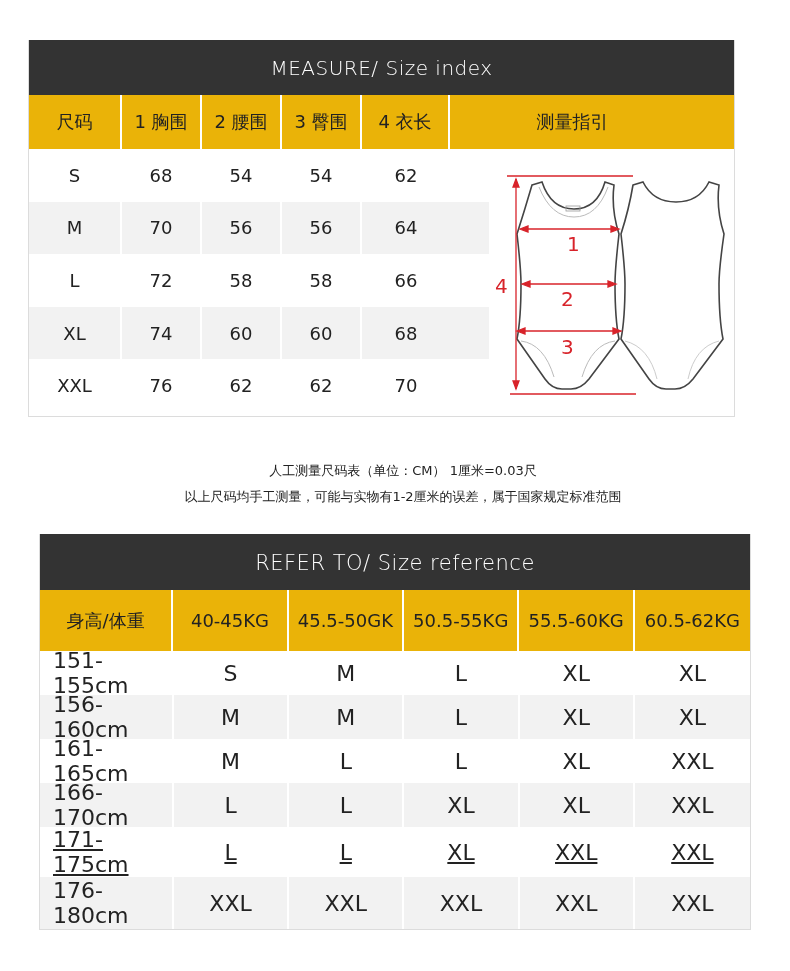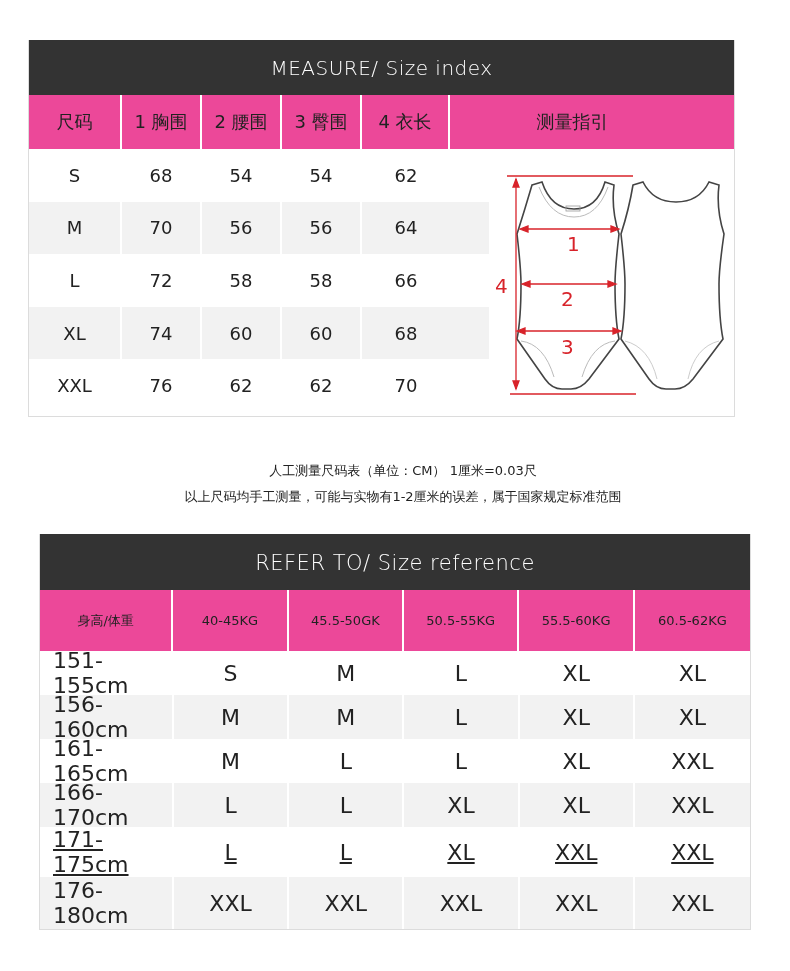--- a/index.html
+++ b/index.html
@@ -11,21 +11,21 @@
   .table1 {
     position: absolute; left: 28px; top: 40px; width: 707px;
     border: 1px solid #dcdcdc; border-top: none; box-sizing: border-box;
   }
   .banner {
     background: #333333; color: #ffffff; text-align: center;
     font-family: "DejaVu Sans", sans-serif; font-weight: 300;
     letter-spacing: 0.5px;
   }
   .t1-banner { height: 55px; line-height: 57px; font-size: 20px; }
-  .hdr-row { display: flex; background: #ec4899; height: 54px; }
+  .hdr-row { display: flex; background: #eab308; height: 54px; }
   .hdr-row .cell { font-size: 18px; color: #222; }
   .cell {
     display: flex; align-items: center; justify-content: center;
     border-right: 2px solid #ffffff; box-sizing: border-box;
     font-size: 18px;
   }
   .cell:last-child { border-right: none; }
   .t1-body { position: relative; display: flex; }
   .t1-rows { width: 460px; }
   .t1-row { display: flex; height: 52.6px; }
@@ -40,21 +40,21 @@
     position: absolute; left: 8px; width: 790px; top: 458px; text-align: center;
     font-size: 13px; line-height: 26px; color: #222;
   }
 
   .table2 {
     position: absolute; left: 39px; top: 534px; width: 712px;
     border: 1px solid #dcdcdc; border-top: none; box-sizing: border-box;
   }
   .t2-banner { height: 56px; line-height: 58px; font-size: 21px; }
   .t2-hdr { height: 61px; }
-  .t2-hdr .cell { font-size: 13px; }
+  .t2-hdr .cell { font-size: 18px; }
   .t2-row { display: flex; height: 44px; }
   .t2-row.alt { background: #f2f2f2; }
   .t2-row.tall { height: 50px; text-decoration: underline; }
   .t2-row.taller { height: 52px; }
   .t2-c0 { width: 141px; }
   .t2-c { width: 122px; }
   .t2-row .cell { font-size: 22px; }
   .t2-row .cell.first { justify-content: flex-start; padding-left: 13px; }
   .t2-hdr .cell.first { justify-content: center; }
 </style>

